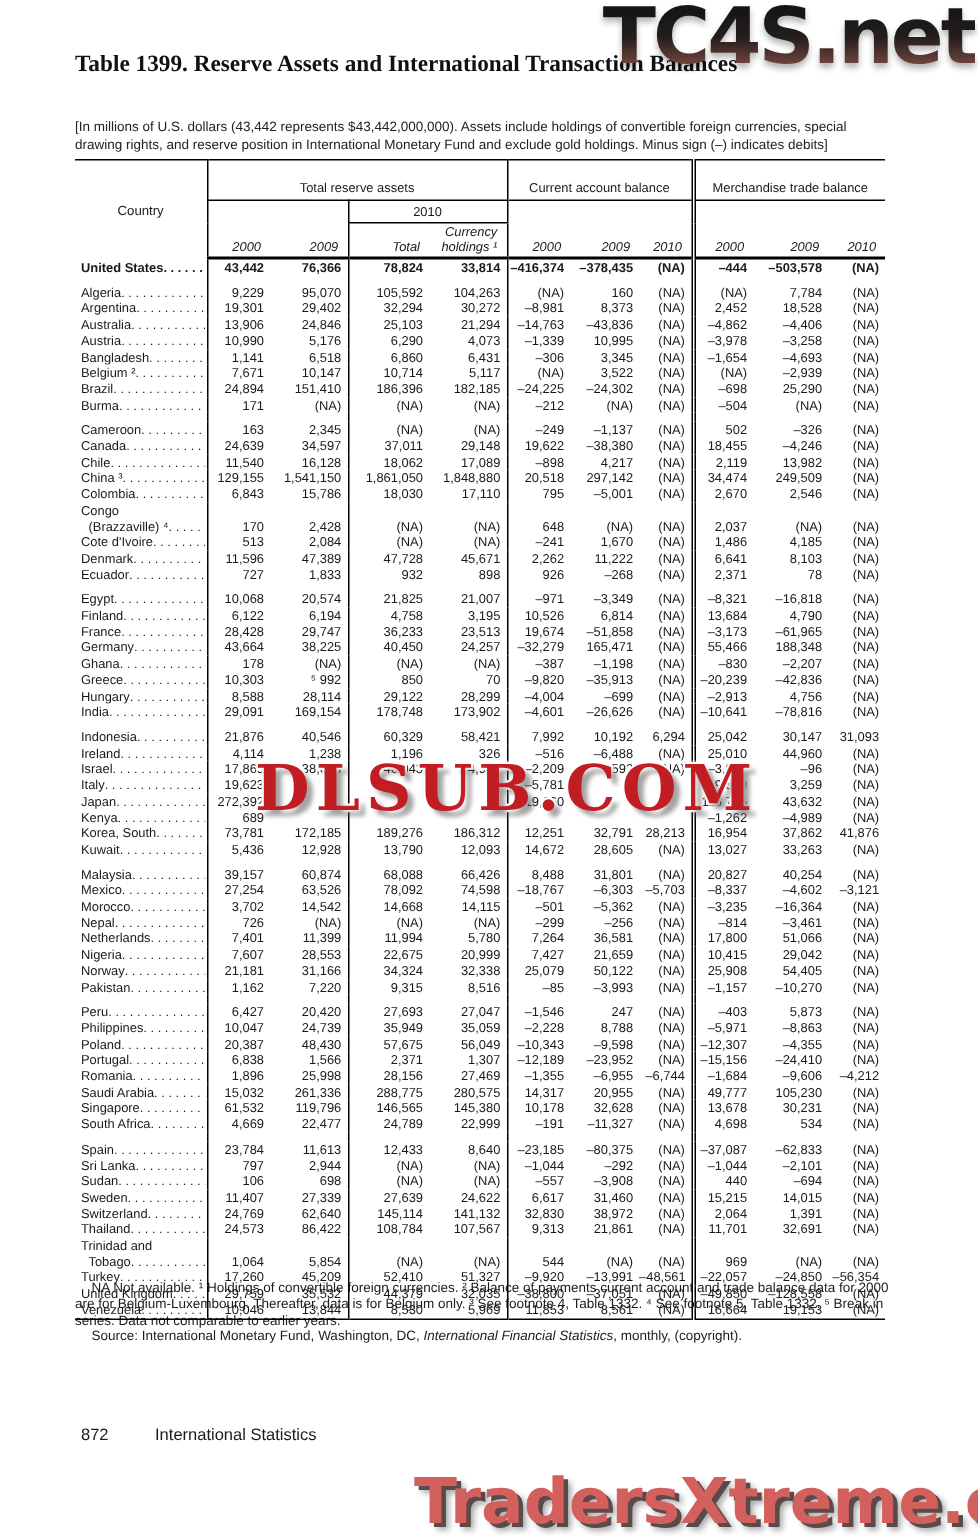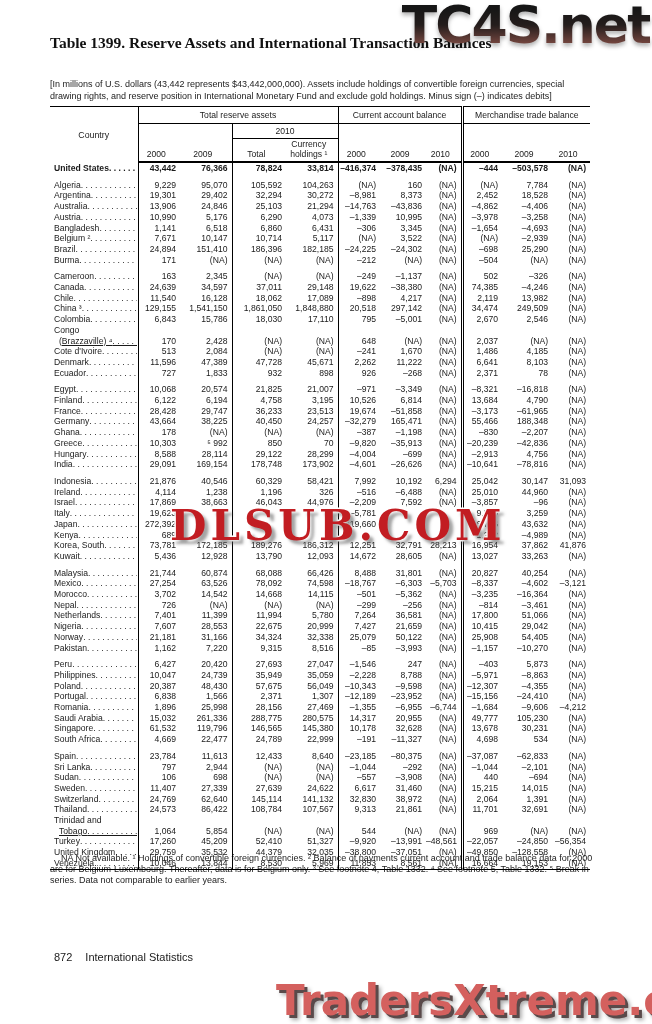--- a/index.html
+++ b/index.html
@@ -18,53 +18,53 @@
     position:absolute; left:50px; top:79px; width:545px;
     font-size:9px; line-height:11.5px; color:#222;
   }
   
   .tblwrap{position:absolute; left:50px; top:106px; width:541px; z-index:1;}
   table.tbl{
     border-collapse:collapse; table-layout:fixed; width:540px;
     border-top:1px solid #000; font-size:8.6px;
   }
   .tbl th{font-weight:normal; font-size:8.6px; color:#1a1a1a;}
-  .tbl .sec{border-bottom:1px solid #000; text-align:center; padding:1px 0 2px 0; height:13px; vertical-align:middle;}
+  .tbl .sec{border-bottom:1px solid #000; text-align:center; padding:11px 0 2px 0; height:13px; vertical-align:middle;}
   .tbl .cth{text-align:center; vertical-align:middle; font-size:8.8px;}
   .tbl .hsp{height:12px;}
   .tbl .box2010{border-bottom:1px solid #000; text-align:center; vertical-align:middle; height:12px;}
-  .tbl .yr{border-bottom:2px solid #000; vertical-align:bottom; text-align:center; padding:0 6px 2px 0; line-height:9.5px; height:20px;}
+  .tbl .yr{border-bottom:2px solid #000; vertical-align:bottom; text-align:right; padding:0 6px 2px 0; line-height:9.5px; height:20px;font-style:italic;}
   .tbl .bl{border-left:1px solid #000;}
   .tbl .bld{border-left:3px double #000;}
   .tbl td{
     height:10.7px; line-height:10.7px; padding:0 4px 0 0; text-align:right;
     white-space:nowrap; overflow:hidden;
   }
   .tbl td.cname{text-align:left; padding:0 1px 0 4px;}
-  .tbl td.cname.ind{padding-left:9px;text-decoration:underline;}
+  .tbl td.cname.ind{padding-left:9px;}
   .nwrap{display:flex; overflow:hidden;}
   .nwrap > span:first-child{white-space:nowrap;}
   .dots{flex:1; overflow:hidden; white-space:nowrap;}
   .dots::after{content:" . . . . . . . . . . . . . . . . . . . . . . . . . . .";}
   .tbl tr.bold td{font-weight:bold;}
   .tbl tr.gap td{height:6px; line-height:6px;}
   .tbl tbody tr:last-child td{border-bottom:1.5px solid #000;}
   
   .footnotes{
     position:absolute; left:50px; top:853px; width:547px;
     font-size:9px; line-height:10.8px; color:#1c1c1c;
   }
   .footnotes p{margin:0; text-indent:11px;}
   .footnotes .src{margin-top:0;}
   .footnotes .it{font-style:italic;}
   
   .pgfoot{
     position:absolute; left:54px; top:951px; font-size:11px; color:#1a1a1a;
   }
-  .pgfoot .pgnum{margin-right:13px;}
+  .pgfoot .pgnum{margin-right:31px;}
   .census{
     position:absolute; left:50px; top:966px; width:546px; text-align:right;
     font-size:9.3px; color:#1a1a1a;
   }
   
   .wm-top{
     position:absolute; top:1px; right:2px; z-index:6;
     font-family:"DejaVu Sans","Liberation Sans",sans-serif;
     font-weight:700; font-size:52px; letter-spacing:-2px; line-height:48px;
     background:linear-gradient(180deg,#161616 15%,#241d1c 50%,#72453e 88%);
@@ -370,21 +370,21 @@
                 <span class="dots"></span>
               </div>
             </td>
             <td class="bl">24,639</td>
             <td>34,597</td>
             <td class="bl">37,011</td>
             <td>29,148</td>
             <td class="bl">19,622</td>
             <td>–38,380</td>
             <td>(NA)</td>
-            <td class="bld">74,385</td>
+            <td class="bld">18,455</td>
             <td>–4,246</td>
             <td>(NA)</td>
           </tr>
           <tr>
             <td class="cname">
               <div class="nwrap">
                 <span>Chile</span>
                 <span class="dots"></span>
               </div>
             </td>
@@ -863,21 +863,21 @@
             <td></td>
             <td></td>
           </tr>
           <tr>
             <td class="cname">
               <div class="nwrap">
                 <span>Malaysia</span>
                 <span class="dots"></span>
               </div>
             </td>
-            <td class="bl">21,744</td>
+            <td class="bl">39,157</td>
             <td>60,874</td>
             <td class="bl">68,088</td>
             <td>66,426</td>
             <td class="bl">8,488</td>
             <td>31,801</td>
             <td>(NA)</td>
             <td class="bld">20,827</td>
             <td>40,254</td>
             <td>(NA)</td>
           </tr>
@@ -1381,19 +1381,20 @@
             <td class="bld">16,664</td>
             <td>19,153</td>
             <td>(NA)</td>
           </tr>
         </tbody>
     </table>
   </div>
 
   <div class="footnotes">
     <p>NA Not available. ¹ Holdings of convertible foreign currencies. ² Balance of payments current account and trade balance data for 2000 are for Belgium-Luxembourg. Thereafter, data is for Belgium only. ³ See footnote 4, Table 1332. ⁴ See footnote 5, Table 1332. ⁵ Break in series. Data not comparable to earlier years.</p>
+    <p class="src"><span>Source: International Monetary Fund, Washington, DC, </span><span class="it">International Financial Statistics</span><span>, monthly, (copyright).</span></p>
   </div>
 
   <div class="pgfoot">
     <span class="pgnum">872</span><span>International Statistics</span>
   </div>
 
 </div>
 
 </body></html>

